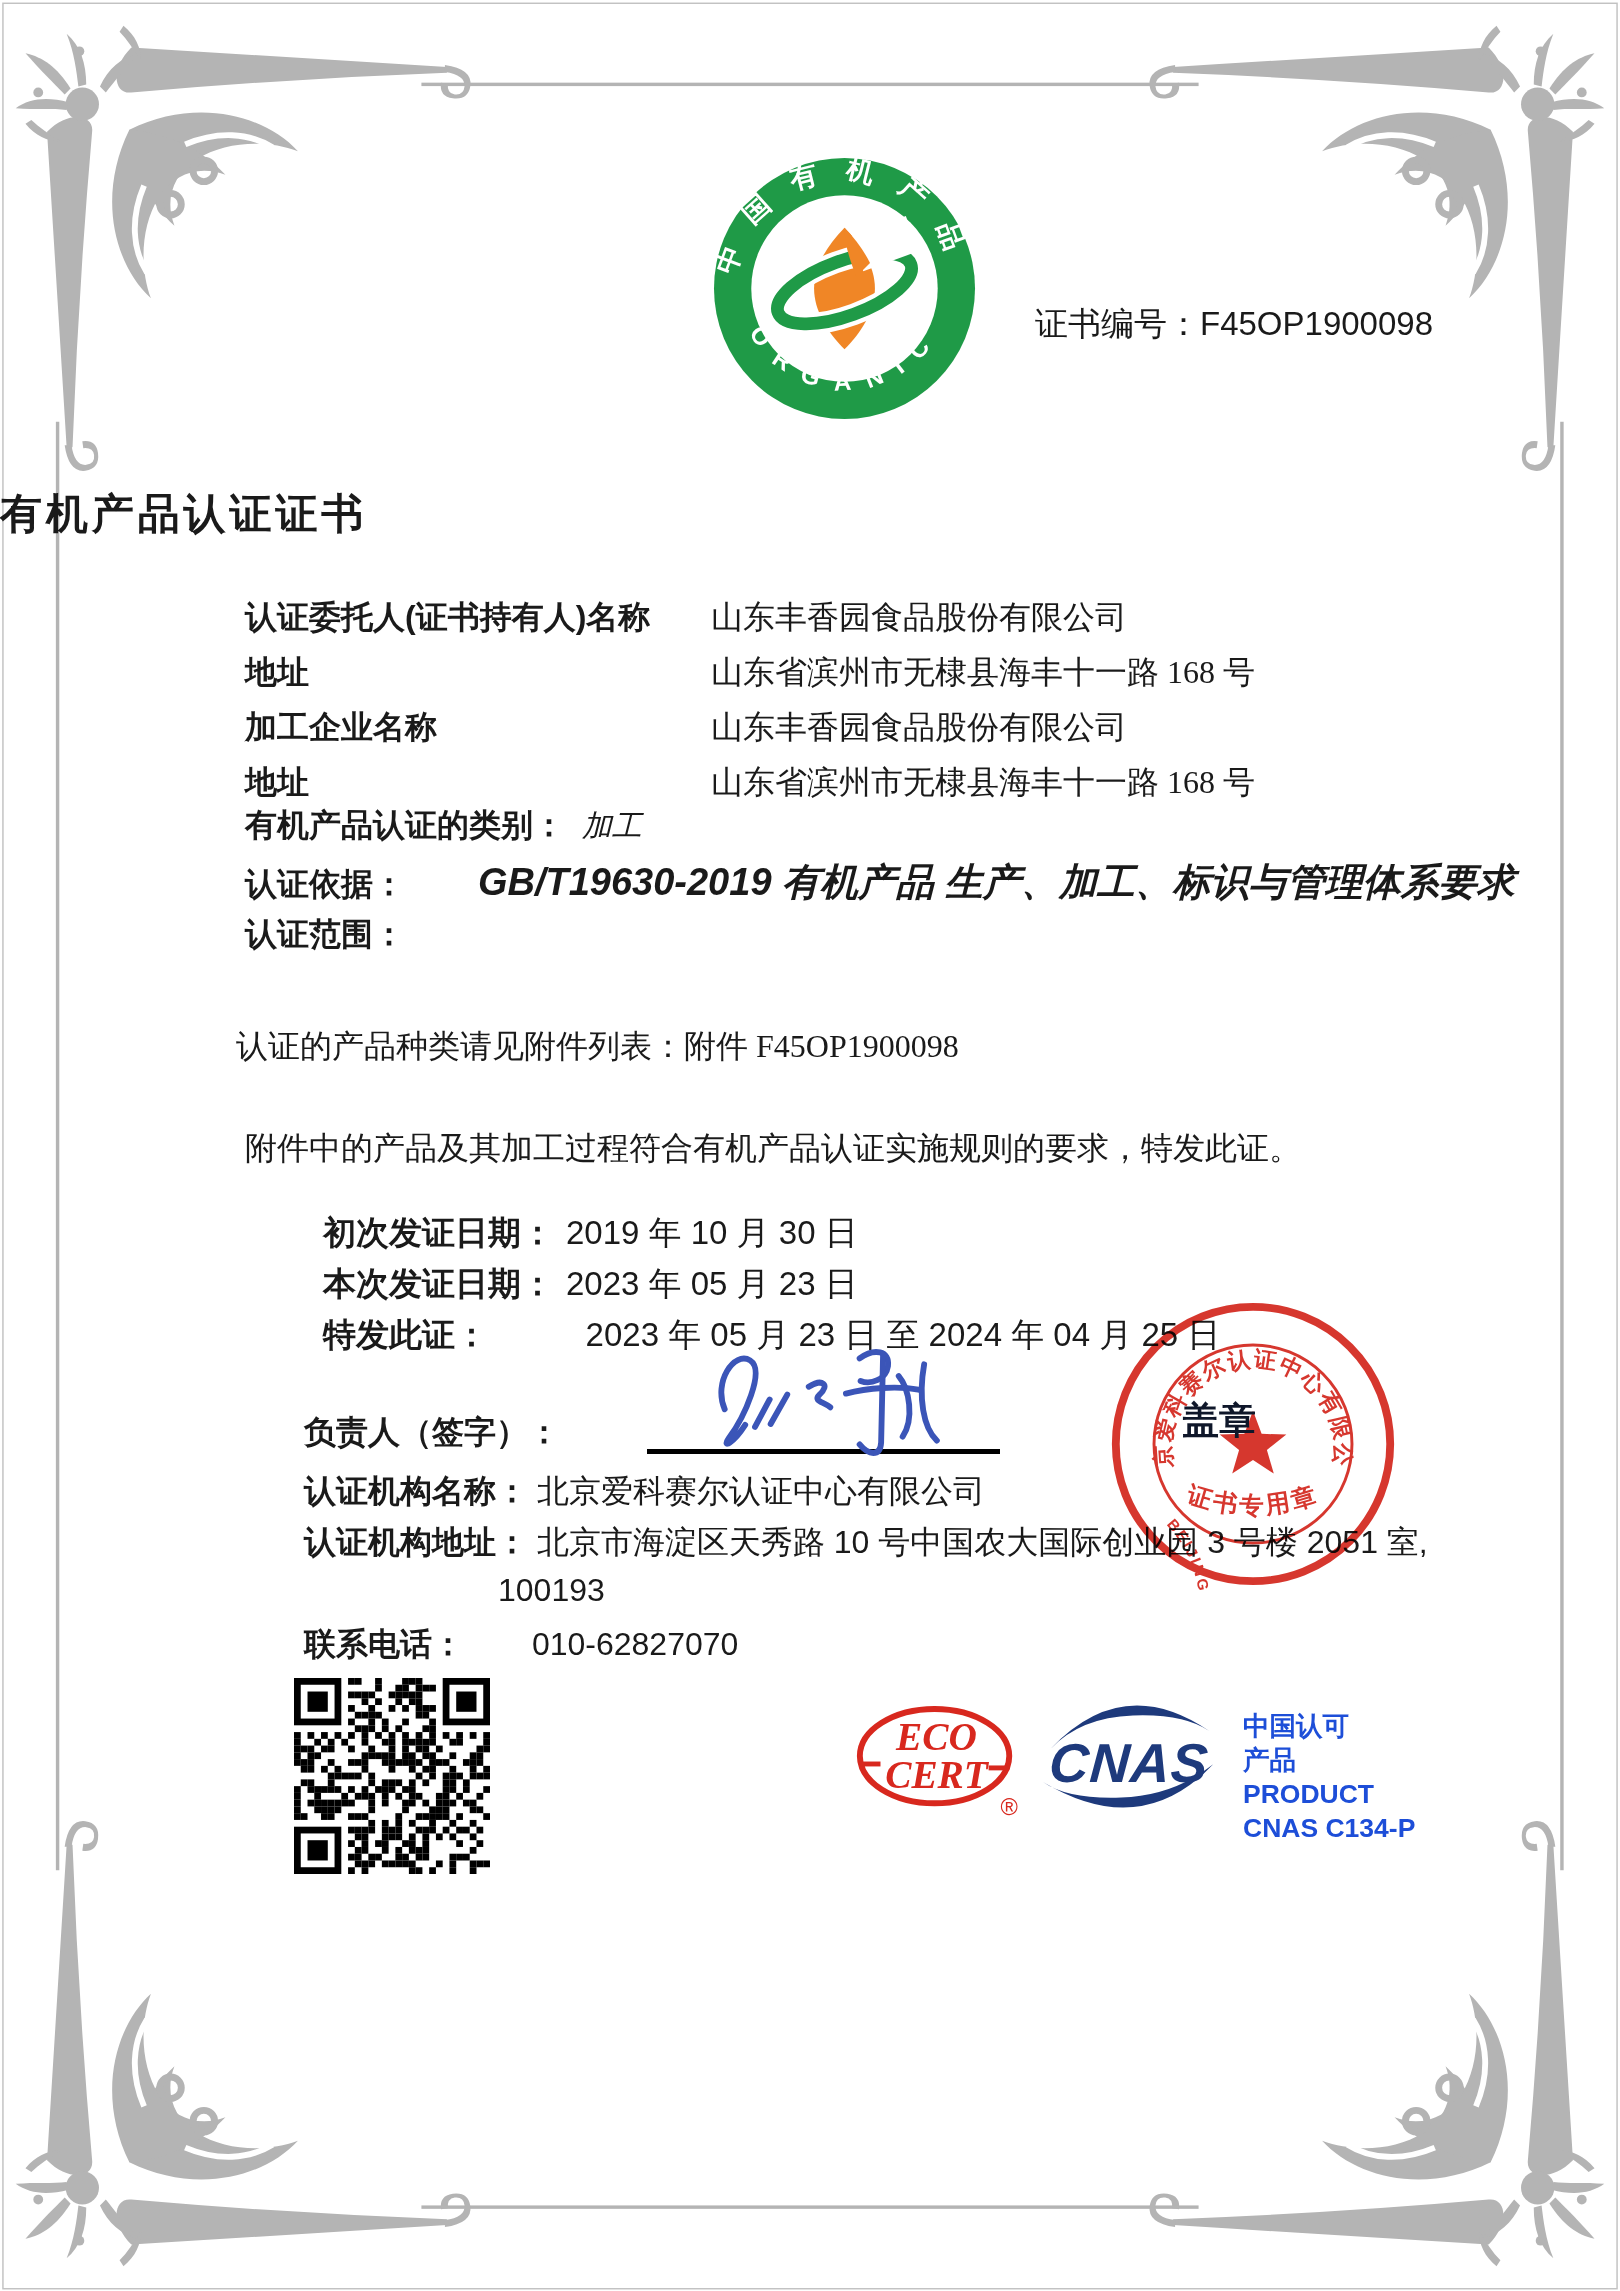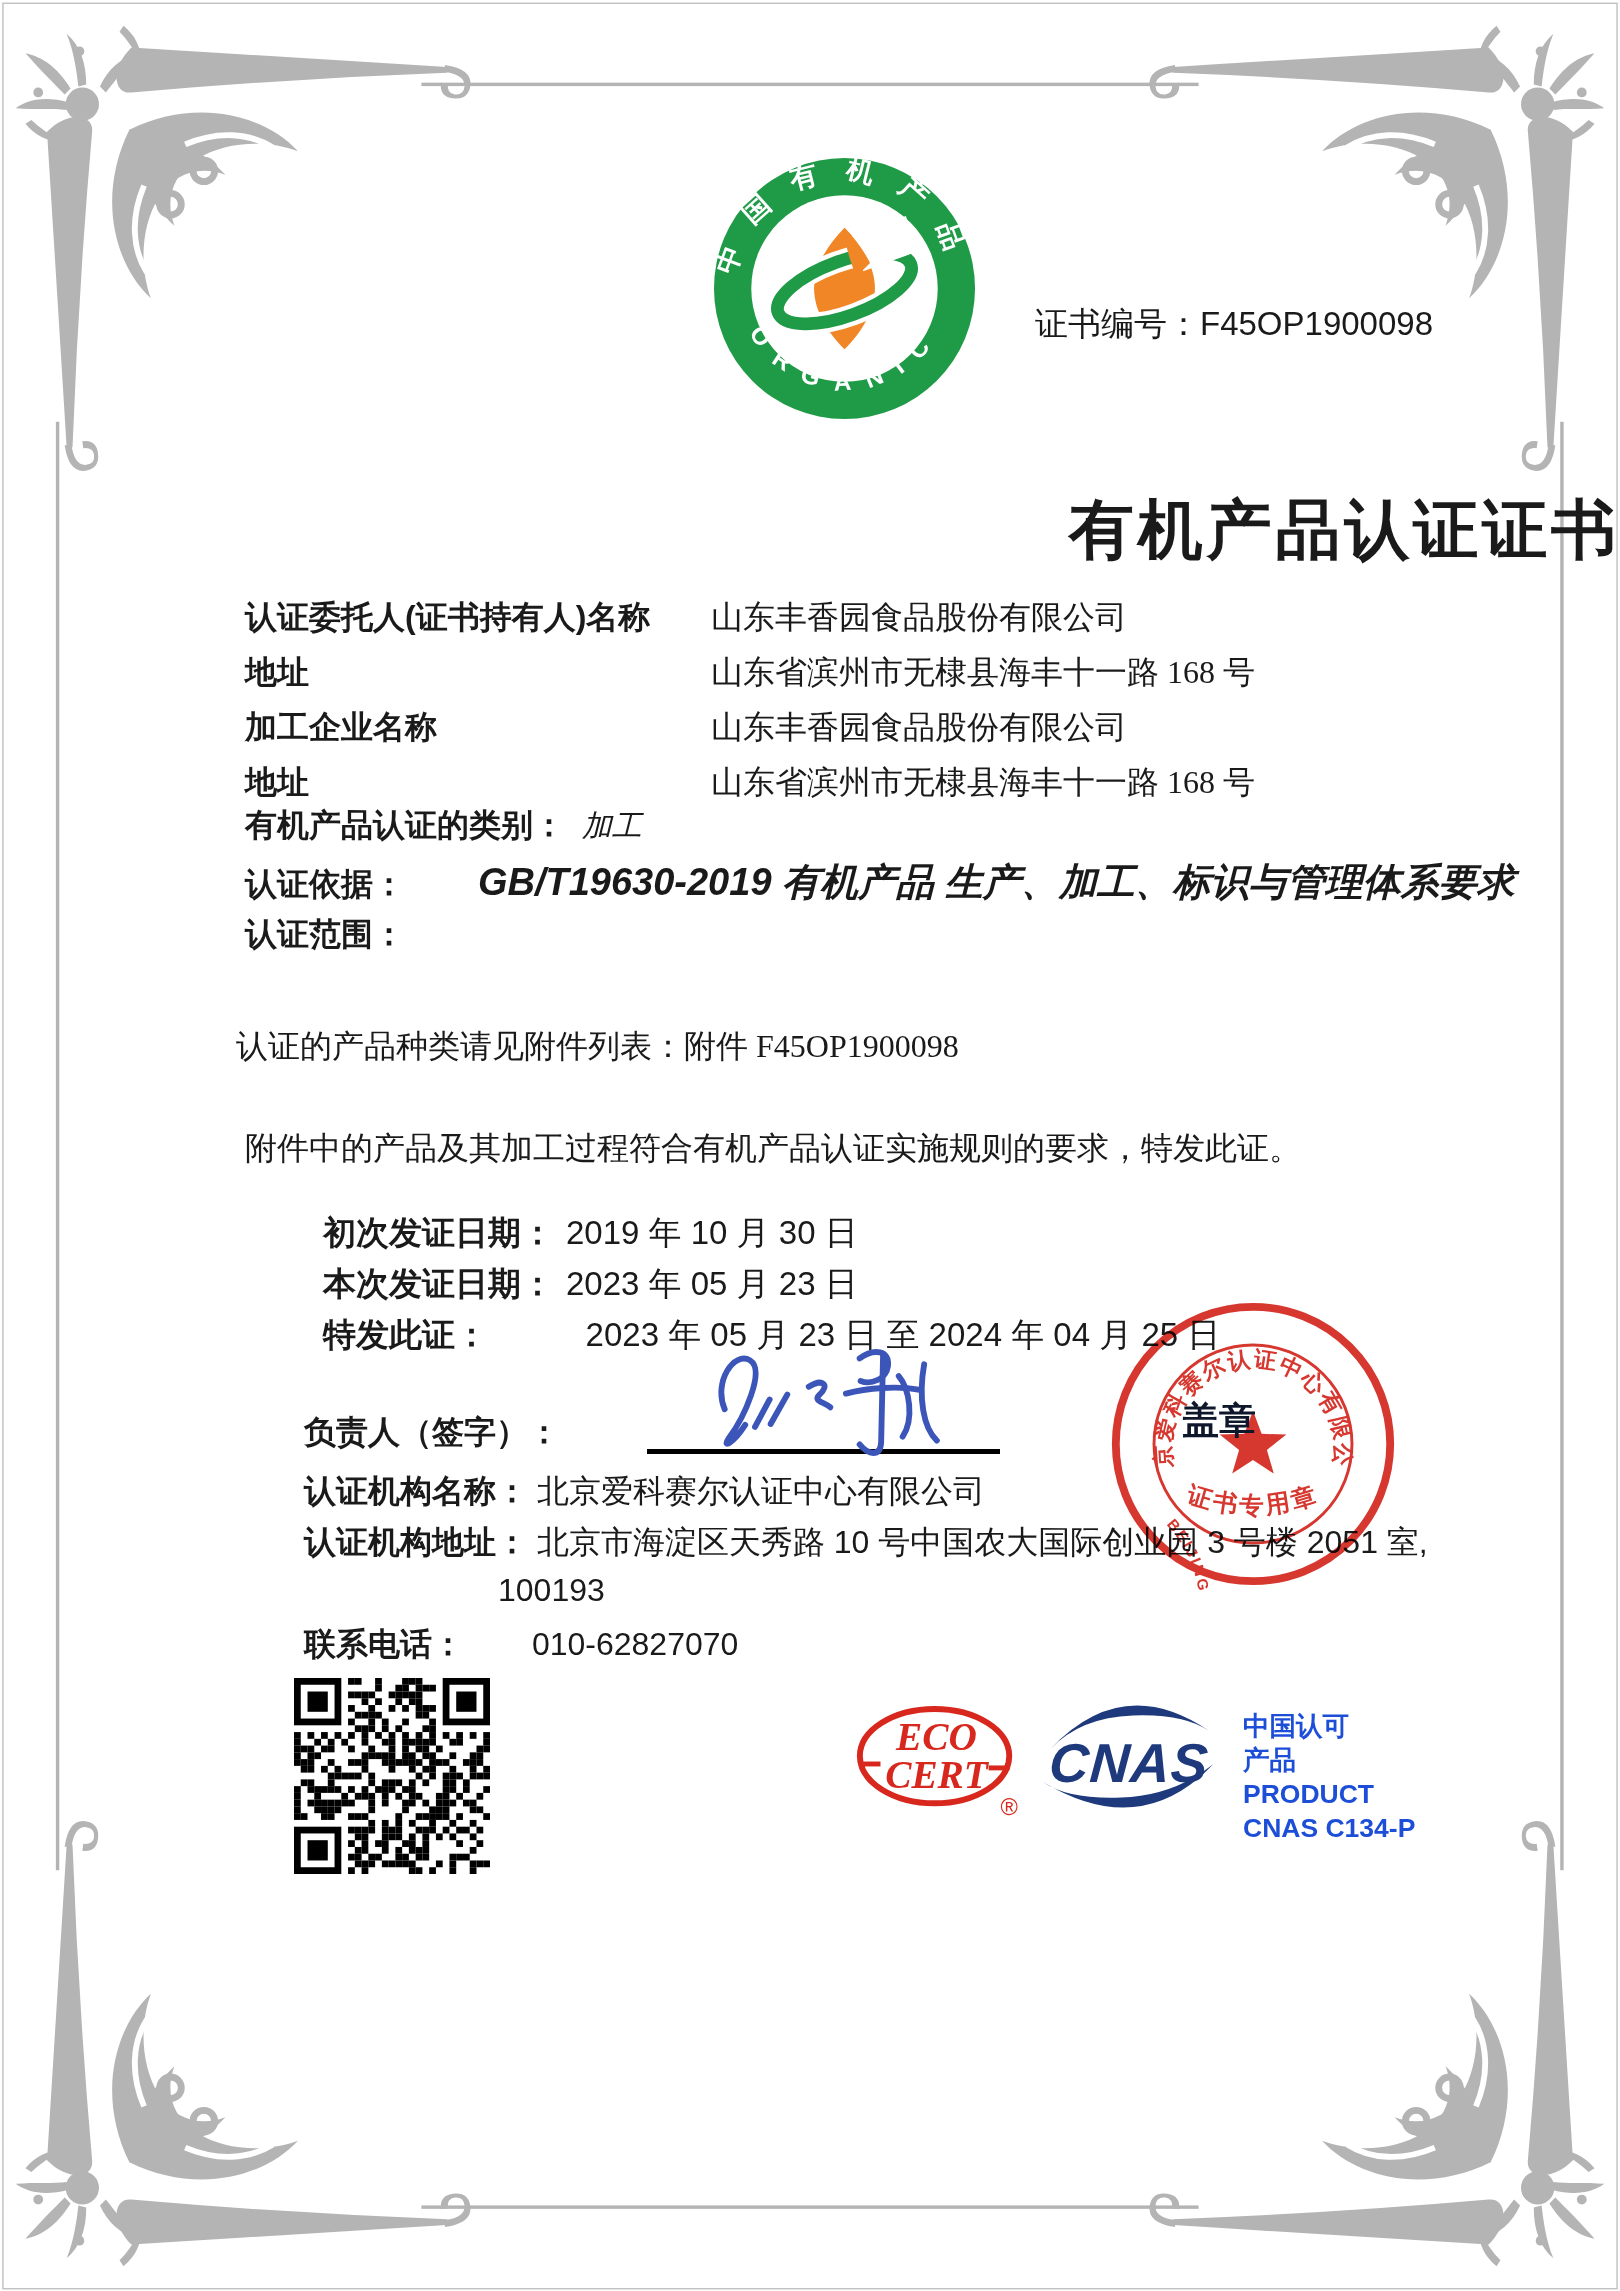--- a/index.html
+++ b/index.html
@@ -4,21 +4,21 @@
 <style>
   html,body{margin:0;padding:0;background:#e8e8e8;}
   .page{
     position:relative;width:1620px;height:2292px;background:#ffffff;
     overflow:hidden;font-family:"Liberation Sans","DejaVu Sans",sans-serif;color:#1a1a1a;
   }
   .abs{position:absolute;}
   .serif{font-family:"Liberation Serif","DejaVu Serif",serif;}
   .sans{font-family:"Liberation Sans","DejaVu Sans",sans-serif;}
   .b{font-weight:bold;}
-  .cert-title{width:100%;text-align:right;font-size:65px;font-weight:bold;letter-spacing:3.9px;}
+  .cert-title{width:100%;text-align:left;font-size:42px;font-weight:bold;letter-spacing:3.9px;}
   .certno{font-size:33px;}
   .row{font-size:32px;white-space:nowrap;}
   .frow{display:flex;}
   .frow .flabel{width:466px;font-weight:bold;flex:none;}
   .frow .fvalue{font-family:"Liberation Serif","DejaVu Serif",serif;}
   .drow{font-size:33px;display:flex;white-space:nowrap;}
   .drow .dlabel{width:243px;font-weight:bold;flex:none;}
   .underline{background:#000;height:4.9px;}
   .qr-caption{font-size:32px;font-weight:bold;white-space:nowrap;}
   .cnas-caption{font-size:26.5px;font-weight:bold;line-height:34px;color:#1d4ed8;}

